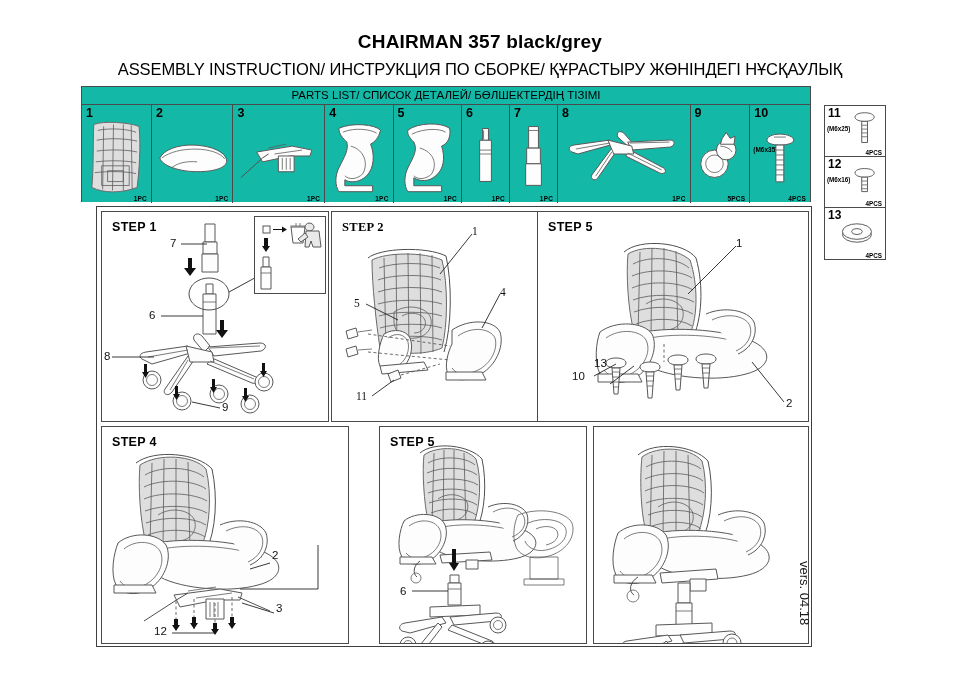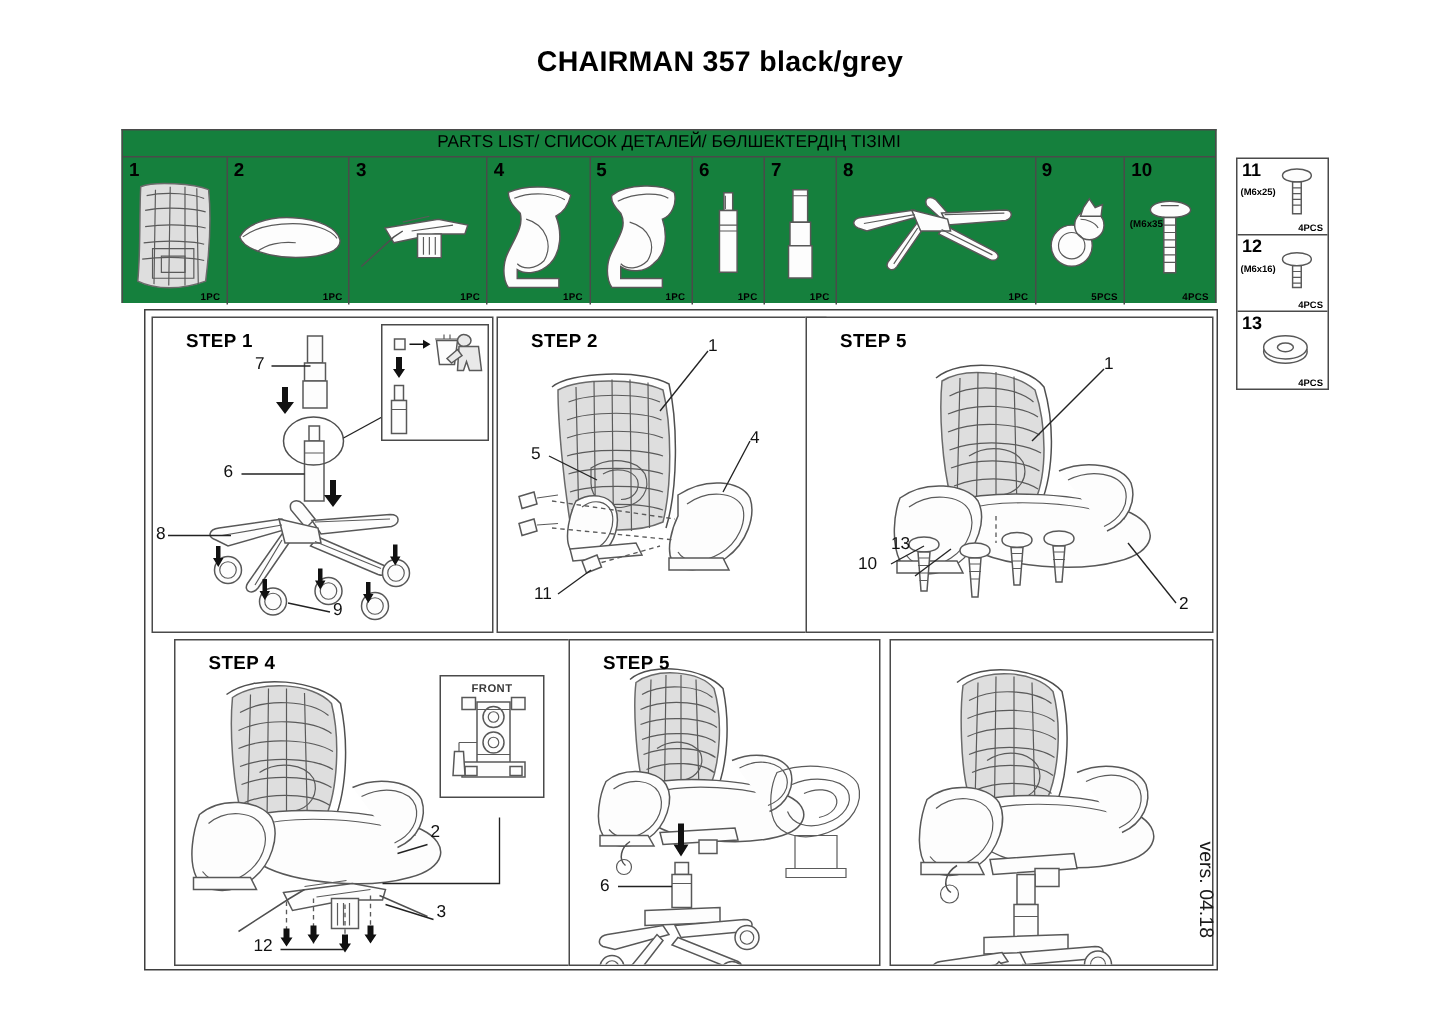--- a/index.html
+++ b/index.html
@@ -15,21 +15,21 @@
     position:absolute;left:0;top:31px;width:960px;text-align:center;
     font-size:19px;font-weight:bold;letter-spacing:.2px;
   }
   .subtitle{
     position:absolute;left:0;top:60px;width:960px;text-align:center;
     font-size:16.5px;font-weight:400;letter-spacing:-.1px;
   }
 
   
   .parts-wrap{position:absolute;left:81px;top:86px;width:730px;height:116px;
-     border:1.6px solid #4a4a4a;border-bottom:none;box-sizing:border-box;background:#15803d;}
+     border:1.6px solid #4a4a4a;border-bottom:none;box-sizing:border-box;background:#14b8a6;}
   .parts-header{height:17px;line-height:17px;text-align:center;font-size:11.5px;
      border-bottom:1.4px solid #4a4a4a;}
   .parts-row{display:flex;height:calc(100% - 17px);}
   .pcell{position:relative;border-right:1.4px solid #4a4a4a;box-sizing:border-box;overflow:hidden;}
   .pcell:last-child{border-right:none;}
   .pnum{position:absolute;left:4px;top:1px;font-size:12.5px;font-weight:bold;}
   .pqty{position:absolute;right:4px;bottom:1px;font-size:6.5px;font-weight:bold;letter-spacing:.2px;}
   .pspec{position:absolute;left:3px;top:42%;font-size:6.5px;font-weight:bold;}
   .pimg{position:absolute;left:0;top:0;width:100%;height:100%;}
 
@@ -39,21 +39,21 @@
   .rcell{position:relative;height:33.33%;border-bottom:1.4px solid #4a4a4a;box-sizing:border-box;overflow:hidden;}
   .rcell:last-child{border-bottom:none;}
   .rnum{position:absolute;left:3px;top:0px;font-size:12px;font-weight:bold;}
   .rspec{position:absolute;left:2px;top:38%;font-size:6.3px;font-weight:bold;}
   .rqty{position:absolute;right:3px;bottom:0px;font-size:6.3px;font-weight:bold;}
 
   
   .steps-frame{position:absolute;left:96px;top:206px;width:716px;height:441px;
      border:1.8px solid #3f3f3f;box-sizing:border-box;background:#fff;}
   .panel{position:absolute;border:1.5px solid #4a4a4a;box-sizing:border-box;background:#fff;overflow:hidden;}
-  .steplabel{position:absolute;left:10px;top:8px;font-size:12.5px;font-weight:bold;letter-spacing:.3px;margin-left:12px;}
+  .steplabel{position:absolute;left:10px;top:8px;font-size:12.5px;font-weight:bold;letter-spacing:.3px;}
   .inset{position:absolute;border:1.3px solid #4a4a4a;box-sizing:border-box;background:#fff;}
   .inset-label{position:absolute;top:3px;left:0;width:100%;text-align:center;
      font-size:7.5px;font-weight:bold;letter-spacing:.3px;color:#3a3a3a;}
 
   .calloutnum{position:absolute;font-size:11.5px;font-weight:400;color:#111;}
 
   .vers{position:absolute;left:812px;top:561px;
      font-size:13px;color:#1a1a1a;
      transform:rotate(90deg);transform-origin:left top;white-space:nowrap;}
 
@@ -66,20 +66,21 @@
   .dash{stroke:#5a5a5a;stroke-width:.9;fill:none;stroke-dasharray:3 2.5;}
   .leader{stroke:#222;stroke-width:.9;fill:none;}
   .arrow{fill:#111;}
 </style>
 </head>
 <body>
 
 <div class="page">
 
   <div class="title">CHAIRMAN 357 black/grey</div>
+  <div class="subtitle">ASSEMBLY INSTRUCTION/ ИНСТРУКЦИЯ ПО СБОРКЕ/ ҚҰРАСТЫРУ ЖӨНІНДЕГІ НҰСҚАУЛЫҚ</div>
 
   <div class="parts-wrap">
     <div class="parts-header">PARTS LIST/ СПИСОК ДЕТАЛЕЙ/ БӨЛШЕКТЕРДІҢ ТІЗІМІ</div>
     <div class="parts-row">
 
       <div class="pcell" style="width:9.6%">
         <span class="pnum">1</span>
         <span class="pqty">1PC</span>
         <svg class="pimg" viewBox="0 0 70 96">
           <path class="mesh" d="M12 18 C22 14 48 16 58 20 C60 40 58 66 56 82 C40 88 22 88 10 82 C12 62 11 36 12 18 Z"></path>
@@ -291,21 +292,21 @@
           <path class="fillgrey" d="M51 14 L64 14 L66 30 L58 30 L56 24 L54 30 L50 30 Z"></path>
           <path class="fillgrey" d="M50 16 L43 22 L46 25 L53 20 Z"></path>
           <path class="arrow" d="M9 21 L13 21 L13 29 L15 29 L11 35 L7 29 L9 29 Z"></path>
           <path class="fillwhite" d="M8 40 L14 40 L14 50 L8 50 Z"></path>
           <path class="fillwhite" d="M6 50 L16 50 L16 72 L6 72 Z"></path>
           <path class="ln2" d="M6 56 L16 56"></path>
         </svg>
       </div>
     </div>
 
-    <div class="panel" style="left:234px;top:4px;width:220px;height:211px;">
+    <div class="panel" style="left:234px;top:4px;width:220px;height:211px;font-family:Liberation Serif, serif;">
       <span class="steplabel">STEP 2</span>
       <svg width="204" height="211" viewBox="0 0 204 211">
 
         <path class="mesh" d="M40 48 C55 40 92 40 110 48 C116 72 116 112 110 136 C92 144 62 142 48 136 C44 110 40 72 40 48 Z"></path>
         <path class="ln2" d="M47 56 C62 50 95 50 108 56 M46 68 C62 62 96 62 109 68 M46 80 C62 74 96 74 110 80 M46 92 C62 87 96 87 110 92 M47 104 C62 99 96 99 110 104 M48 116 C63 111 96 111 110 116 M49 128 C64 123 96 123 110 128"></path>
         <path class="ln2" d="M52 46 L54 140 M64 42 L65 141 M76 41 L77 142 M88 41 L89 142 M100 43 L101 140"></path>
         <path class="ln" d="M36 46 C48 36 94 34 114 44 C120 70 120 114 112 140"></path>
 
         <path class="ln2" d="M62 100 C74 92 92 94 98 104 C102 114 96 124 84 126 C72 128 62 120 62 110 Z"></path>
         <path class="ln2" d="M70 104 C78 99 90 101 93 108 C95 115 90 121 82 121"></path>
@@ -375,21 +376,21 @@
         <path class="leader" d="M72 172 L96 154"></path>
         <path class="leader" d="M246 190 L214 150"></path>
         <path class="leader" d="M56 164 L78 152"></path>
       </svg>
       <span class="calloutnum" style="left:198px;top:25px;">1</span>
       <span class="calloutnum" style="left:56px;top:145px;">13</span>
       <span class="calloutnum" style="left:34px;top:158px;">10</span>
       <span class="calloutnum" style="left:248px;top:185px;">2</span>
     </div>
 
-    <div class="panel" style="left:19px;top:219px;width:276px;height:218px;">
+    <div class="panel" style="left:4px;top:219px;width:248px;height:218px;">
       <span class="steplabel">STEP 4</span>
       <svg width="276" height="218" viewBox="0 0 276 218">
 
         <path class="mesh" d="M38 38 C56 26 92 28 104 42 C110 66 108 100 100 118 C84 128 54 126 44 116 C38 94 36 58 38 38 Z"></path>
         <path class="ln2" d="M43 48 C60 38 90 40 102 50 M42 60 C60 51 92 53 104 62 M42 72 C60 64 92 66 105 74 M43 84 C61 77 92 78 105 86 M44 96 C62 89 92 90 104 98 M46 108 C63 101 92 102 103 110"></path>
         <path class="ln2" d="M50 36 L48 120 M62 32 L61 123 M74 32 L74 125 M86 35 L88 124"></path>
         <path class="ln" d="M34 36 C52 22 96 26 110 42 C116 70 114 104 104 124"></path>
         <path class="ln2" d="M56 88 C68 80 86 82 92 92 C96 102 90 112 78 114"></path>
 
         <path class="fillwhite" d="M44 118 C74 110 134 112 164 126 C184 136 180 152 156 158 C128 166 80 162 58 150 C44 142 38 128 44 118 Z"></path>
@@ -420,39 +421,20 @@
         <path class="leader" d="M168 136 L148 142"></path>
         <path class="leader" d="M172 186 L140 176"></path>
         <path class="leader" d="M70 206 L112 206"></path>
 
         <path class="leader" d="M216 118 L216 162 L138 162"></path>
       </svg>
       <span class="calloutnum" style="left:170px;top:122px;">2</span>
       <span class="calloutnum" style="left:174px;top:175px;">3</span>
       <span class="calloutnum" style="left:52px;top:198px;">12</span>
 
-      <div class="inset" style="left:176px;top:23px;width:70px;height:82px;">
-        <span class="inset-label">FRONT</span>
-        <svg width="70" height="82" viewBox="0 0 70 82">
-          <rect class="fillwhite" x="14" y="14" width="9" height="8"></rect>
-          <rect class="fillwhite" x="47" y="14" width="9" height="8"></rect>
-          <rect class="fillwhite" x="24" y="17" width="22" height="42"></rect>
-          <circle class="fillwhite" cx="35" cy="27" r="7"></circle>
-          <circle class="ln2" cx="35" cy="27" r="3.5"></circle>
-          <circle class="fillwhite" cx="35" cy="44" r="7"></circle>
-          <circle class="ln2" cx="35" cy="44" r="3.5"></circle>
-          <rect class="fillwhite" x="14" y="57" width="42" height="10"></rect>
-          <rect class="fillwhite" x="16" y="60" width="8" height="6"></rect>
-          <rect class="fillwhite" x="46" y="60" width="8" height="6"></rect>
-          <path class="ln2" d="M12 44 L24 44"></path>
-          <path class="fillwhite" d="M9 50 L15 50 L16 66 L8 66 Z"></path>
-          <path class="ln2" d="M12 44 L12 50"></path>
-          <path class="ln2" d="M24 22 L46 22 M24 52 L46 52"></path>
-        </svg>
-      </div>
     </div>
 
     <div class="panel" style="left:282px;top:219px;width:208px;height:218px;">
       <span class="steplabel">STEP 5</span>
       <svg width="212" height="218" viewBox="0 0 212 218">
 
         <path class="mesh" d="M44 28 C58 18 86 20 96 32 C102 52 100 80 94 96 C80 104 56 102 48 94 C44 76 42 44 44 28 Z"></path>
         <path class="ln2" d="M48 36 C62 28 86 30 95 38 M47 46 C62 39 88 40 97 48 M47 56 C62 50 88 51 98 58 M48 66 C63 60 88 61 97 68 M49 76 C64 70 88 71 97 78 M51 86 C65 80 88 81 96 88"></path>
         <path class="ln2" d="M54 26 L52 98 M64 23 L63 100 M74 23 L74 101 M84 26 L86 100"></path>
         <path class="ln" d="M40 26 C54 14 90 18 102 32 C107 56 105 84 97 102"></path>

